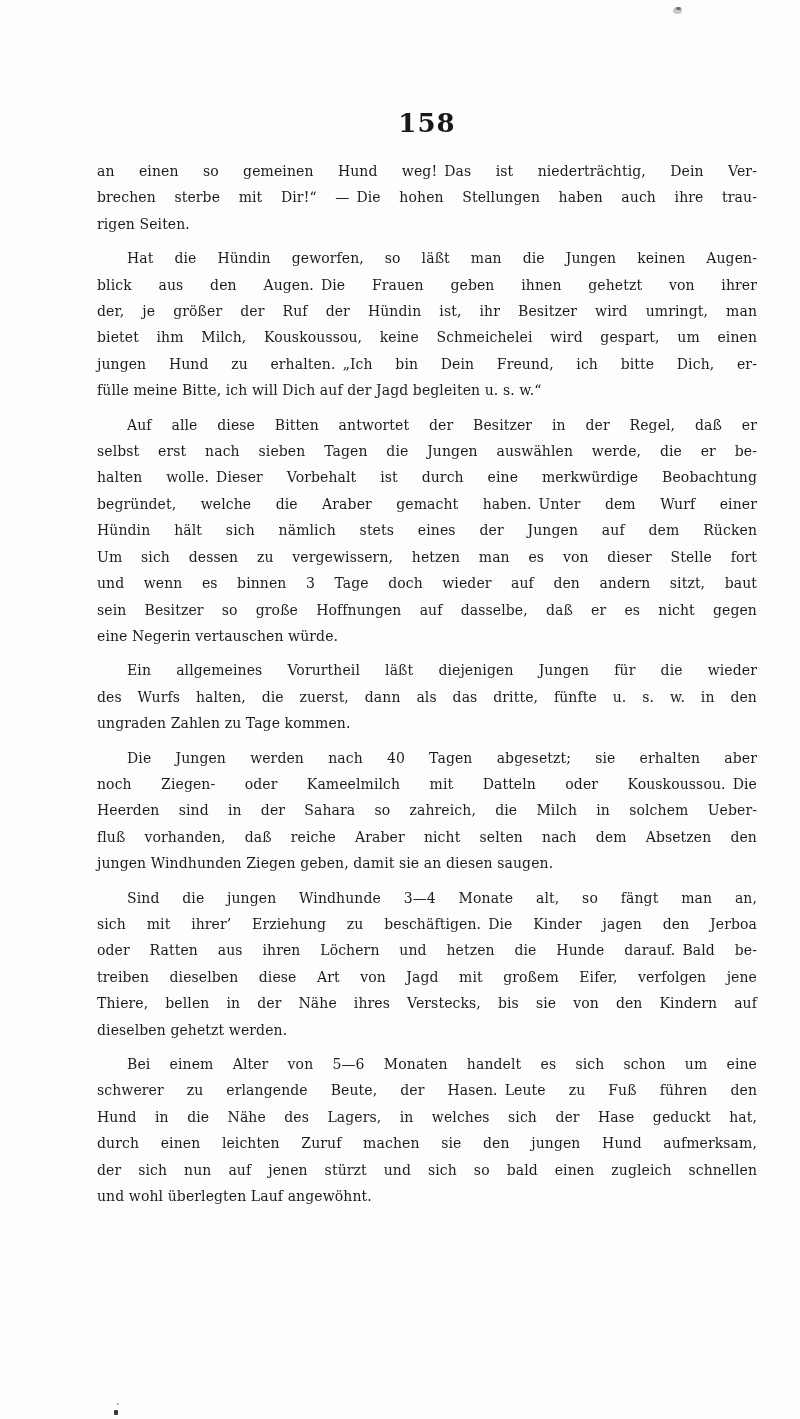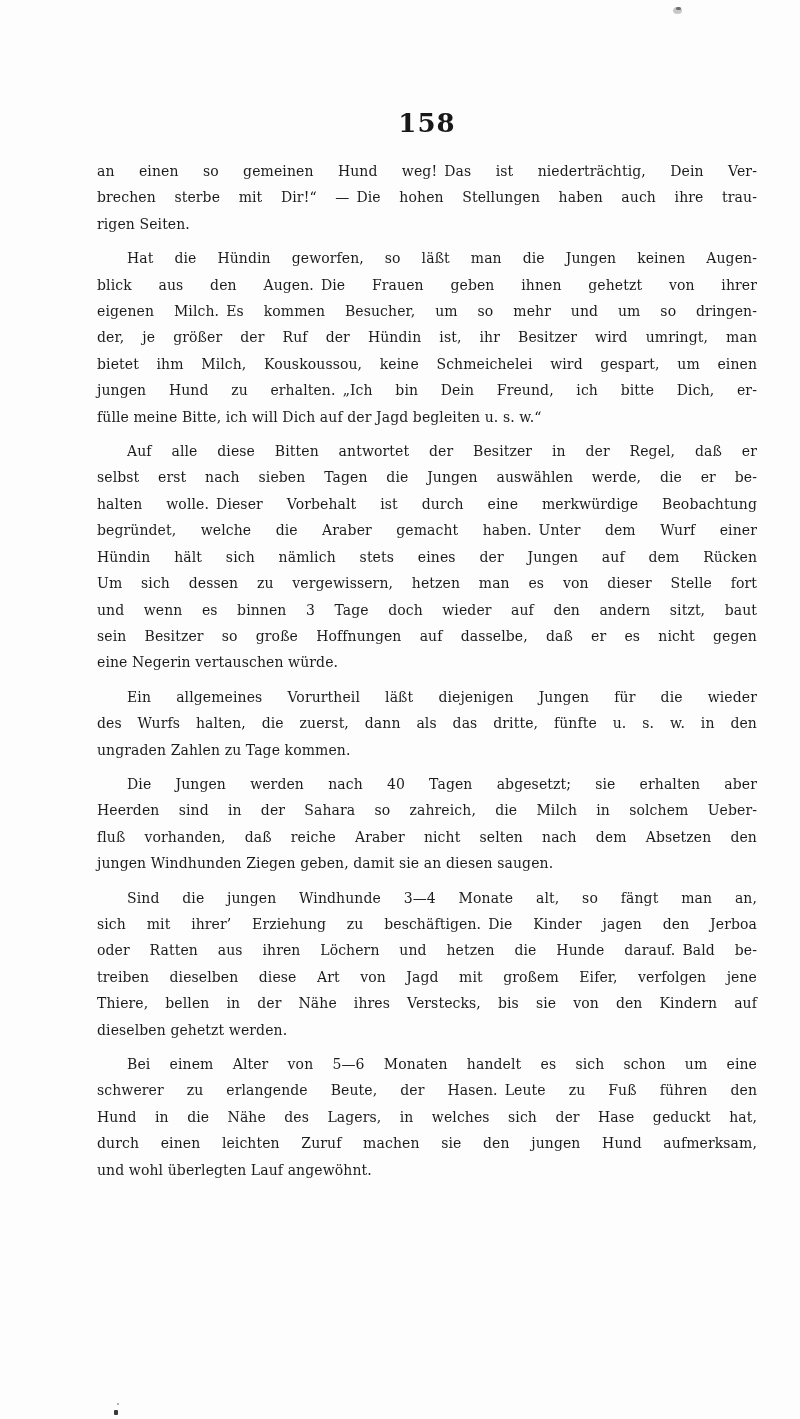--- a/index.html
+++ b/index.html
@@ -99,21 +99,20 @@
 
   <div class="text-block">
       <div class="para">
         <div class="line">an einen so gemeinen Hund weg! Das ist niederträchtig, Dein Ver-</div>
         <div class="line">brechen sterbe mit Dir!“ — Die hohen Stellungen haben auch ihre trau-</div>
         <div class="line last">rigen Seiten.</div>
       </div>
       <div class="para">
         <div class="line indent">Hat die Hündin geworfen, so läßt man die Jungen keinen Augen-</div>
         <div class="line">blick aus den Augen. Die Frauen geben ihnen gehetzt von ihrer</div>
-        <div class="line">eigenen Milch. Es kommen Besucher, um so mehr und um so dringen-</div>
         <div class="line">der, je größer der Ruf der Hündin ist, ihr Besitzer wird umringt, man</div>
         <div class="line">bietet ihm Milch, Kouskoussou, keine Schmeichelei wird gespart, um einen</div>
         <div class="line">jungen Hund zu erhalten. „Ich bin Dein Freund, ich bitte Dich, er-</div>
         <div class="line last">fülle meine Bitte, ich will Dich auf der Jagd begleiten u. s. w.“</div>
       </div>
       <div class="para">
         <div class="line indent">Auf alle diese Bitten antwortet der Besitzer in der Regel, daß er</div>
         <div class="line">selbst erst nach sieben Tagen die Jungen auswählen werde, die er be-</div>
         <div class="line">halten wolle. Dieser Vorbehalt ist durch eine merkwürdige Beobachtung</div>
         <div class="line">begründet, welche die Araber gemacht haben. Unter dem Wurf einer</div>
@@ -123,37 +122,39 @@
         <div class="line">sein Besitzer so große Hoffnungen auf dasselbe, daß er es nicht gegen</div>
         <div class="line last">eine Negerin vertauschen würde.</div>
       </div>
       <div class="para">
         <div class="line indent">Ein allgemeines Vorurtheil läßt diejenigen Jungen für die wieder</div>
         <div class="line">des Wurfs halten, die zuerst, dann als das dritte, fünfte u. s. w. in den</div>
         <div class="line last">ungraden Zahlen zu Tage kommen.</div>
       </div>
       <div class="para">
         <div class="line indent">Die Jungen werden nach 40 Tagen abgesetzt; sie erhalten aber</div>
+        <div class="line">noch Ziegen- oder Kameelmilch mit Datteln oder Kouskoussou. Die</div>
         <div class="line">Heerden sind in der Sahara so zahreich, die Milch in solchem Ueber-</div>
         <div class="line">fluß vorhanden, daß reiche Araber nicht selten nach dem Absetzen den</div>
         <div class="line last">jungen Windhunden Ziegen geben, damit sie an diesen saugen.</div>
       </div>
       <div class="para">
         <div class="line indent">Sind die jungen Windhunde 3—4 Monate alt, so fängt man an,</div>
         <div class="line">sich mit ihrer’ Erziehung zu beschäftigen. Die Kinder jagen den Jerboa</div>
         <div class="line">oder Ratten aus ihren Löchern und hetzen die Hunde darauf. Bald be-</div>
         <div class="line">treiben dieselben diese Art von Jagd mit großem Eifer, verfolgen jene</div>
         <div class="line">Thiere, bellen in der Nähe ihres Verstecks, bis sie von den Kindern auf</div>
         <div class="line last">dieselben gehetzt werden.</div>
       </div>
       <div class="para">
         <div class="line indent">Bei einem Alter von 5—6 Monaten handelt es sich schon um eine</div>
         <div class="line">schwerer zu erlangende Beute, der Hasen. Leute zu Fuß führen den</div>
         <div class="line">Hund in die Nähe des Lagers, in welches sich der Hase geduckt hat,</div>
         <div class="line">durch einen leichten Zuruf machen sie den jungen Hund aufmerksam,</div>
+        <div class="line">der sich nun auf jenen stürzt und sich so bald einen zugleich schnellen</div>
         <div class="line last">und wohl überlegten Lauf angewöhnt.</div>
       </div>
     </div>
 
   <div class="speck speck-top"></div>
   <div class="speck speck-top-dark"></div>
   <div class="speck speck-bottom"></div>
   <div class="speck speck-bottom-faint"></div>
 </div>
 

